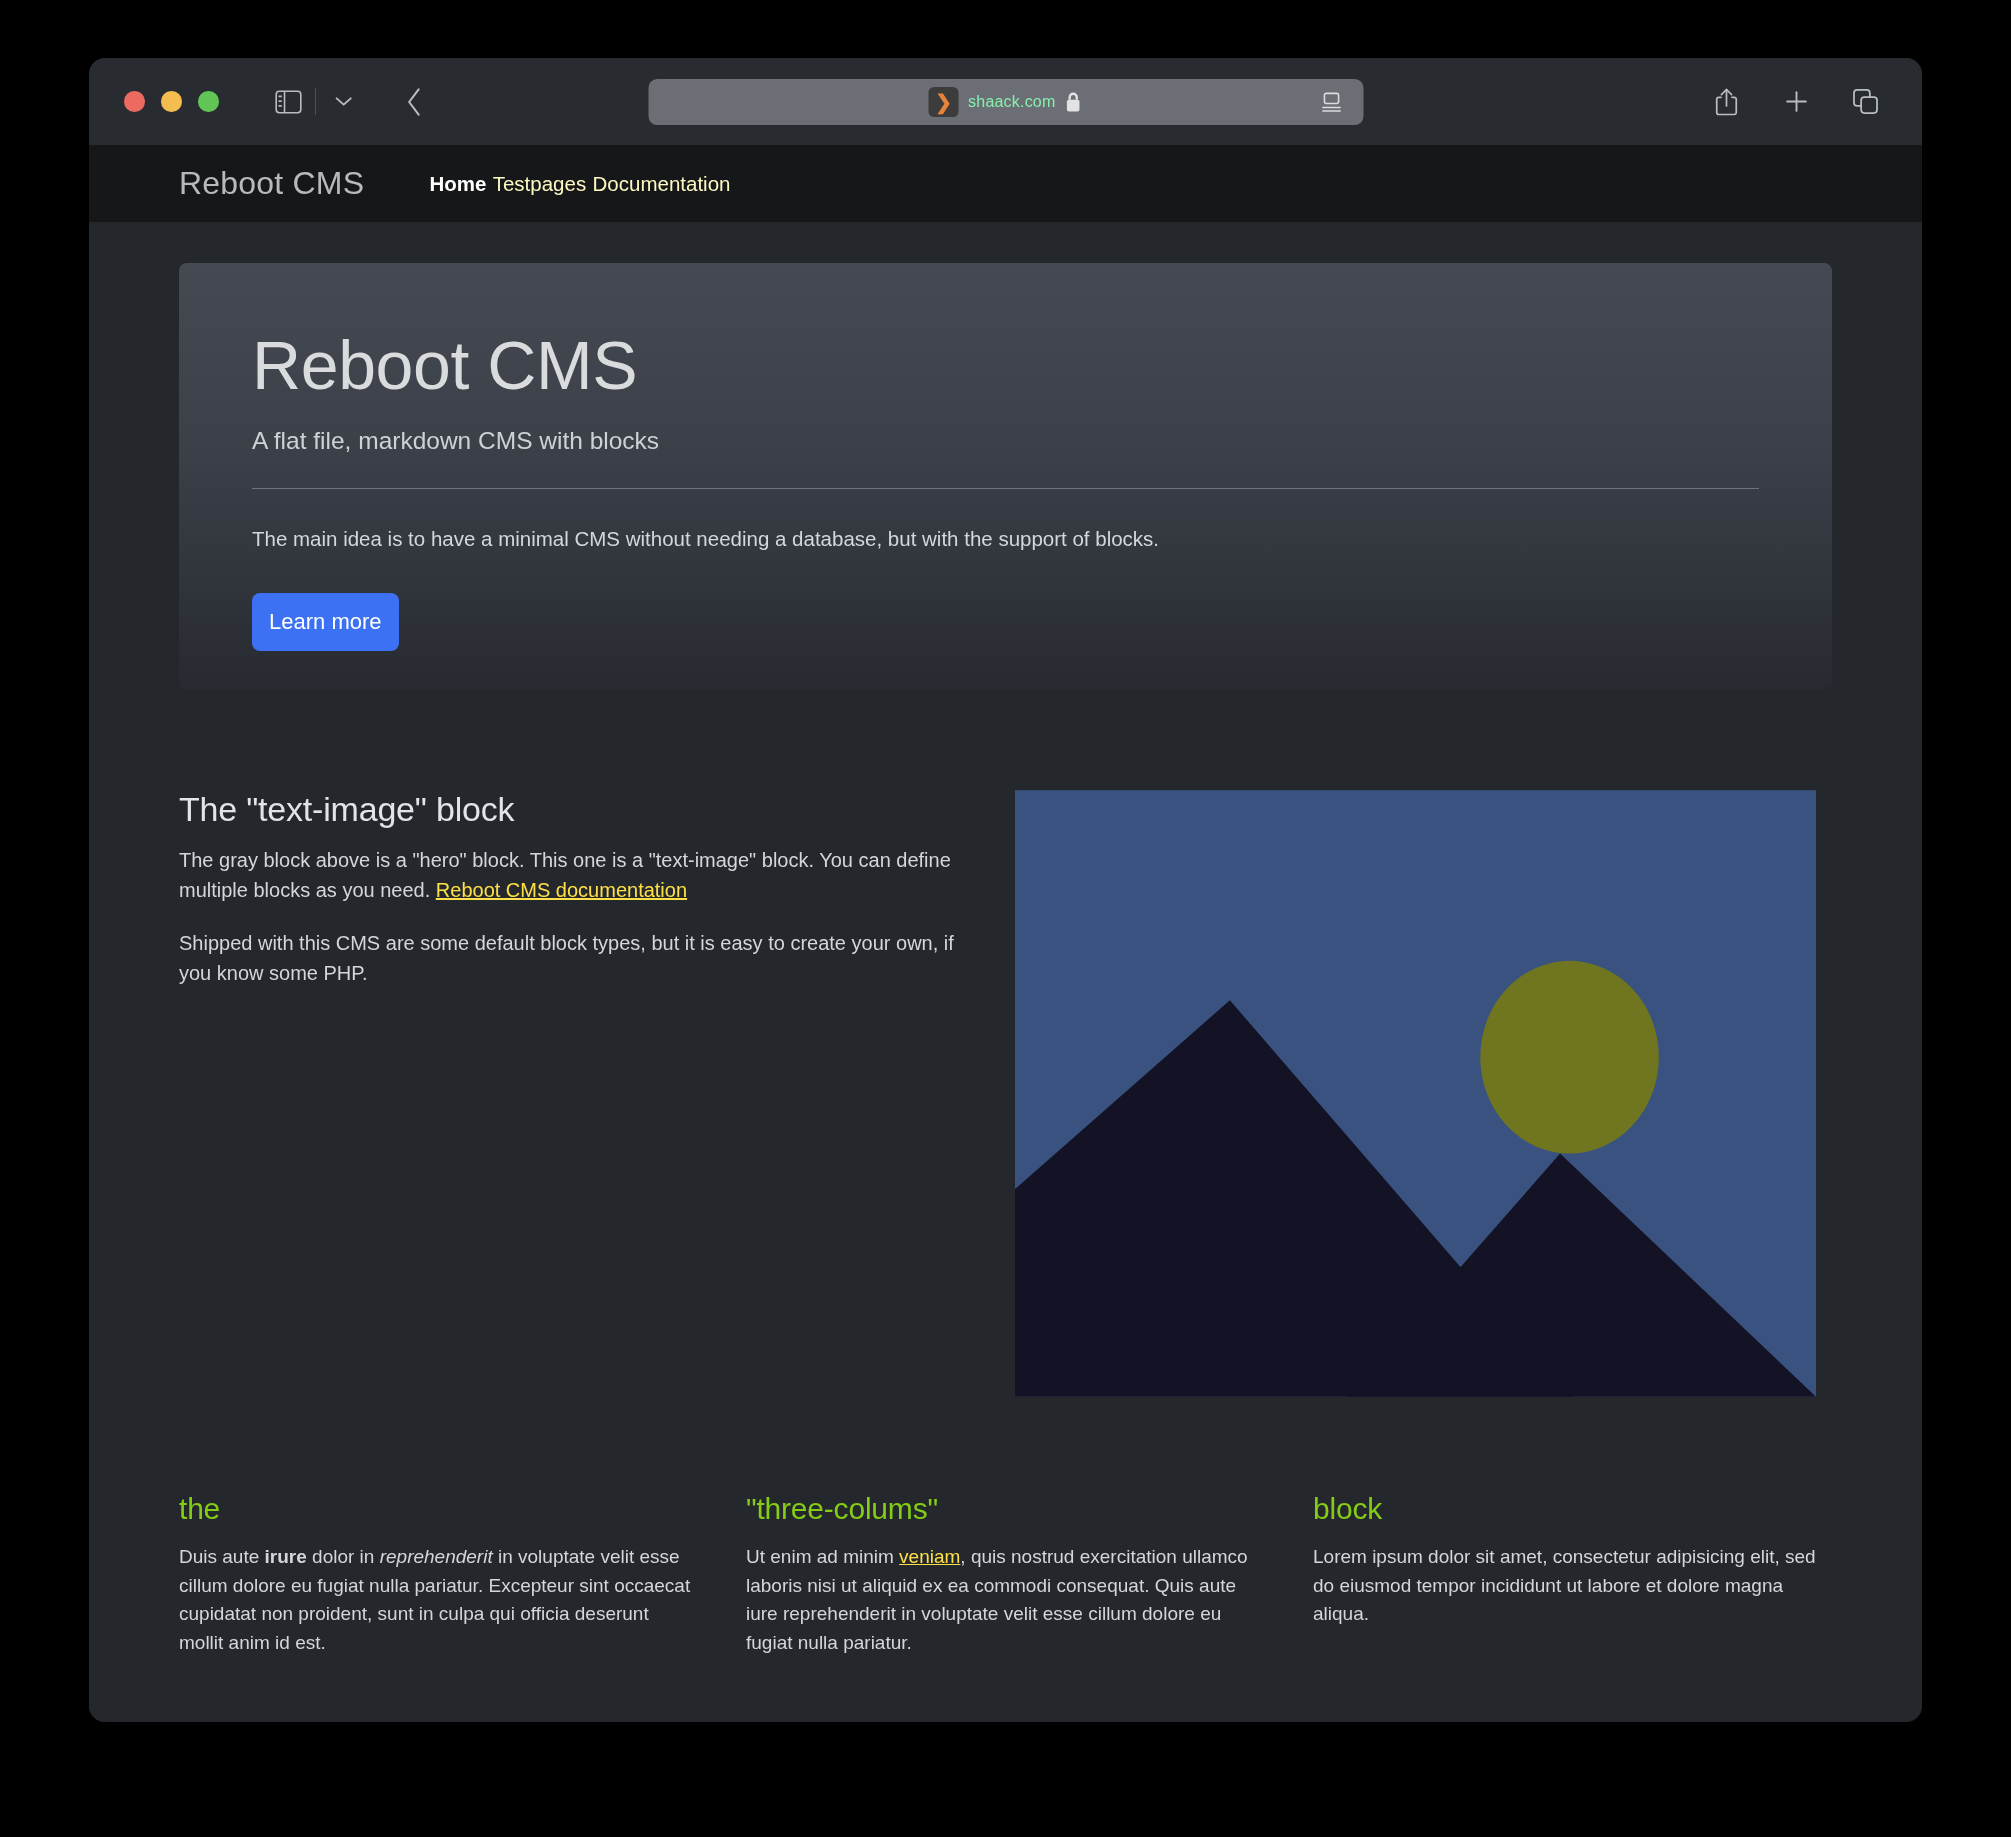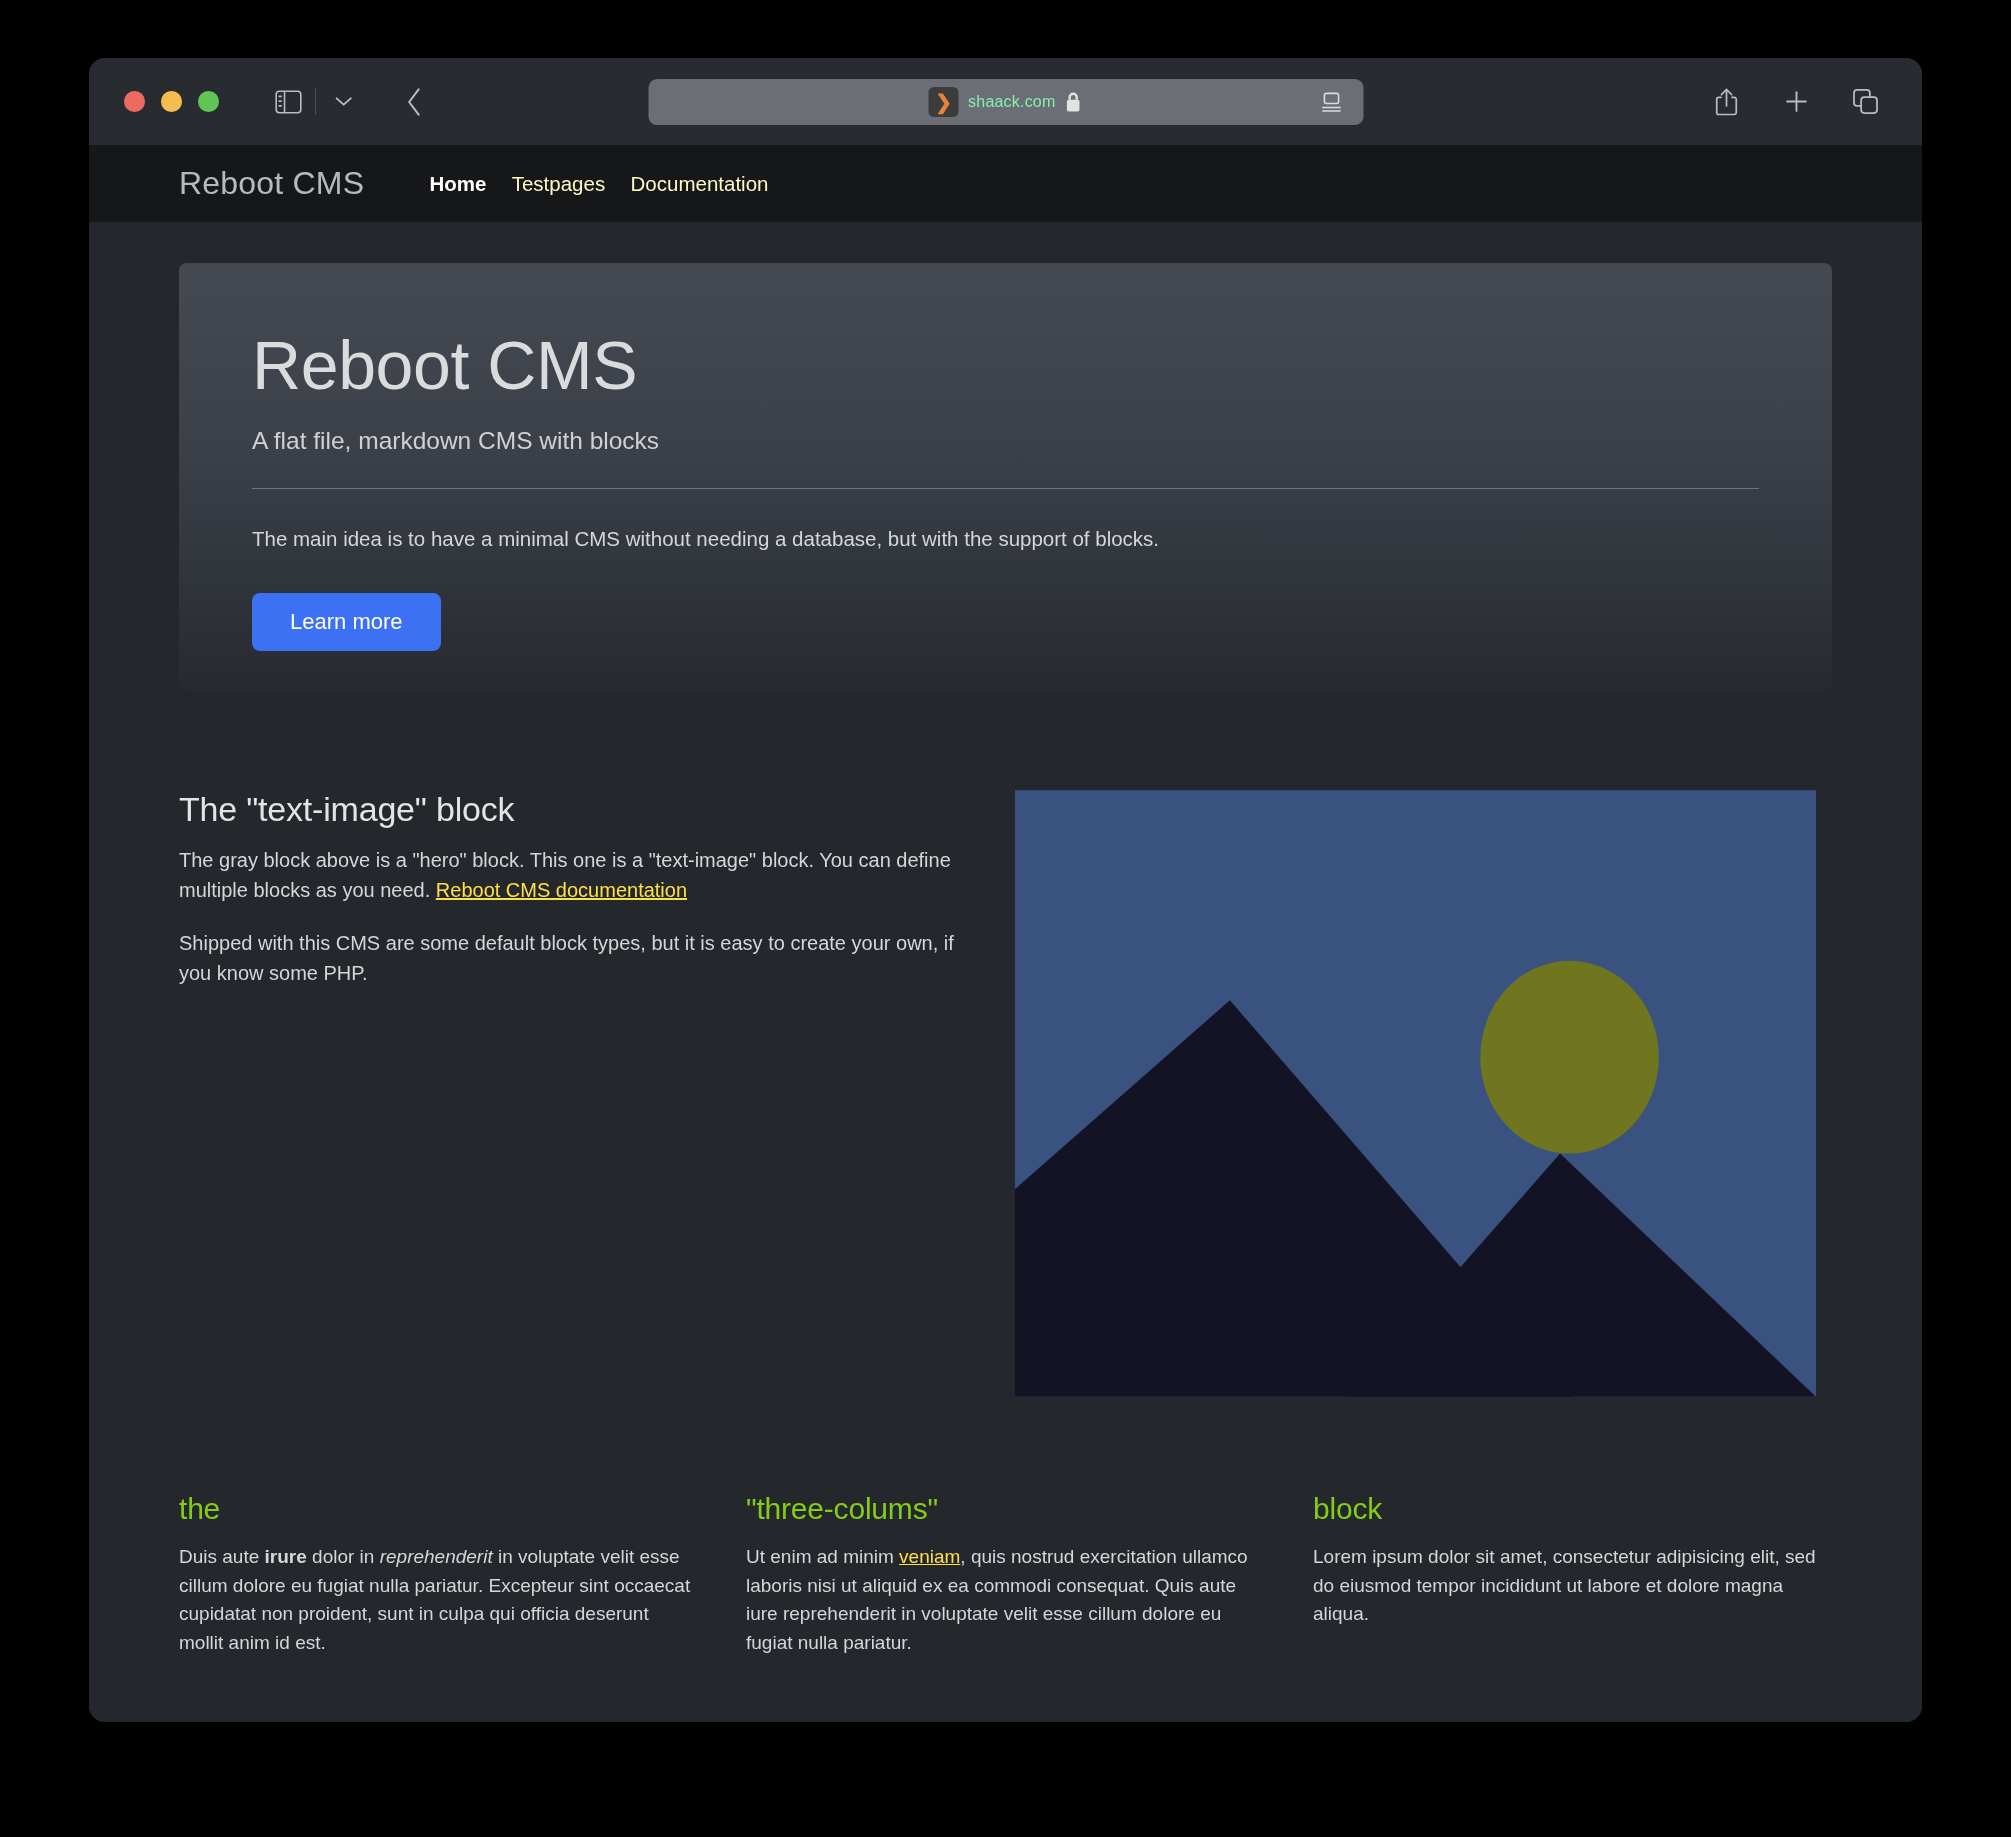--- a/index.html
+++ b/index.html
@@ -122,21 +122,21 @@
     display: flex;
     align-items: center;
     padding-left: 90px;
   }
   .brand {
     color: #b7babd;
     font-size: 32px;
     letter-spacing: 0.2px;
     margin-right: 62px;
   }
-  .nav-links { display: flex; align-items: center; gap: 19px; }
+  .nav-links { display: flex; align-items: center; }
   .nav-link {
     font-size: 20.5px;
     color: #fef9c3;
     padding: 3.2px 3.2px;
     white-space: nowrap;
   }
   .nav-link.active { color: #ffffff; font-weight: bold; }
 
   
   .page {
@@ -179,21 +179,21 @@
     font-size: 20.5px;
     color: #d5d7da;
     line-height: 1.5;
   }
   .learn-btn {
     margin-top: 38px;
     display: inline-block;
     background: #3b71f2;
     color: #ffffff;
     font-size: 22px;
-    padding: 16px 38px;
+    padding: 16px 17px;
     border-radius: 8px;
     border: none;
     font-family: inherit;
     cursor: pointer;
   }
 
   
   .text-image {
     display: flex;
     margin-top: 100px;

